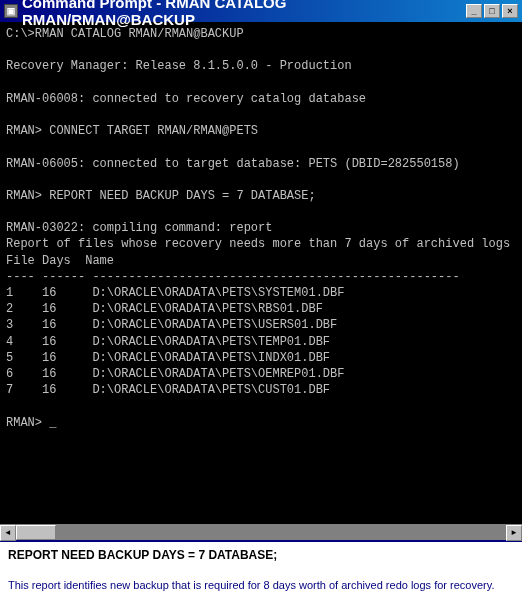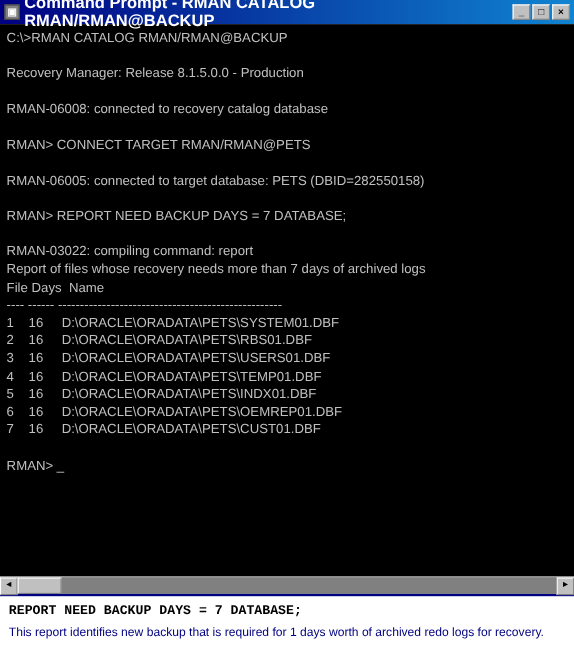--- a/index.html
+++ b/index.html
@@ -68,21 +68,21 @@
       line-height: 1.35;
       padding: 4px 6px;
       width: 100%;
       height: 502px;
       overflow: hidden;
       font-family: 'Courier New', Courier, monospace;
     }
     .terminal pre {
       white-space: pre;
       color: #c0c0c0;
-      font-family: Liberation Sans, sans-serif;
+      font-family: Liberation Mono, monospace;
       font-size: 12px;
       line-height: 1.35;
     }
 
     
     .scrollbar-area {
       background: #c0c0c0;
       height: 16px;
       width: 100%;
       border-top: 1px solid #808080;
@@ -119,25 +119,25 @@
     }
 
     
     .info-panel {
       background: #ffffff;
       border-top: 2px solid #000080;
       padding: 6px 8px;
       height: 54px;
     }
     .info-title {
-      font-family: Liberation Mono, monospace;
+      font-family: Liberation Sans, sans-serif;
       font-size: 12px;
       font-weight: bold;
       color: #000000;
-      margin-bottom: 6px;
+      margin-bottom: 16px;
     }
     .info-desc {
       font-family: Arial, sans-serif;
       font-size: 11px;
       color: #000080;
       line-height: 1.4;
     }
   </style>
 </head>
 <body>
@@ -185,14 +185,14 @@
 <div class="scrollbar-area">
   <div class="scroll-btn">◄</div>
   <div class="scroll-track">
     <div class="scroll-thumb"></div>
   </div>
   <div class="scroll-btn">►</div>
 </div>
 
 <div class="info-panel">
   <div class="info-title">REPORT NEED BACKUP DAYS = 7 DATABASE;</div>
-  <div class="info-desc">This report identifies new backup that is required for 1 days worth of archived redo logs for recovery.</div>
+  <div class="info-desc">This report identifies new backup that is required for 8 days worth of archived redo logs for recovery.</div>
 </div>
 
 </body></html>

